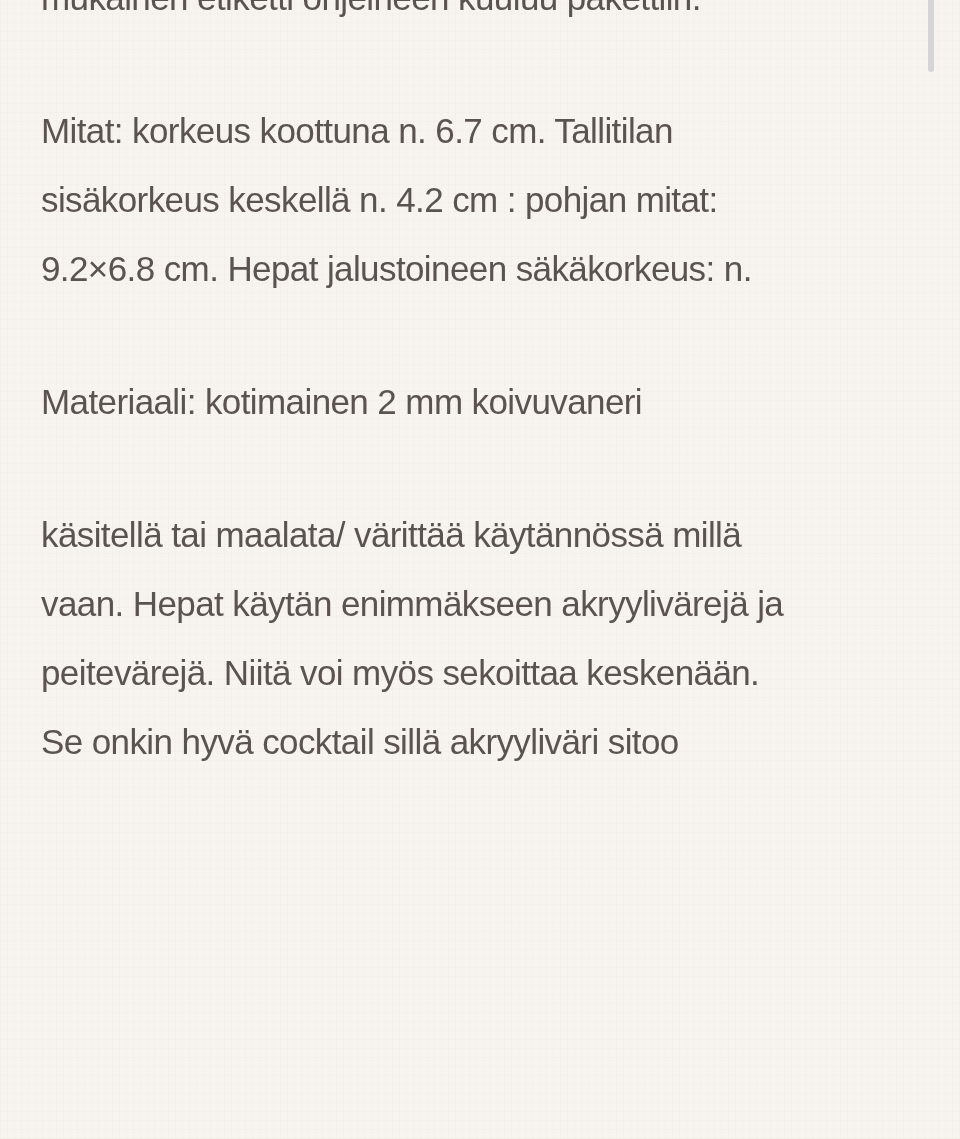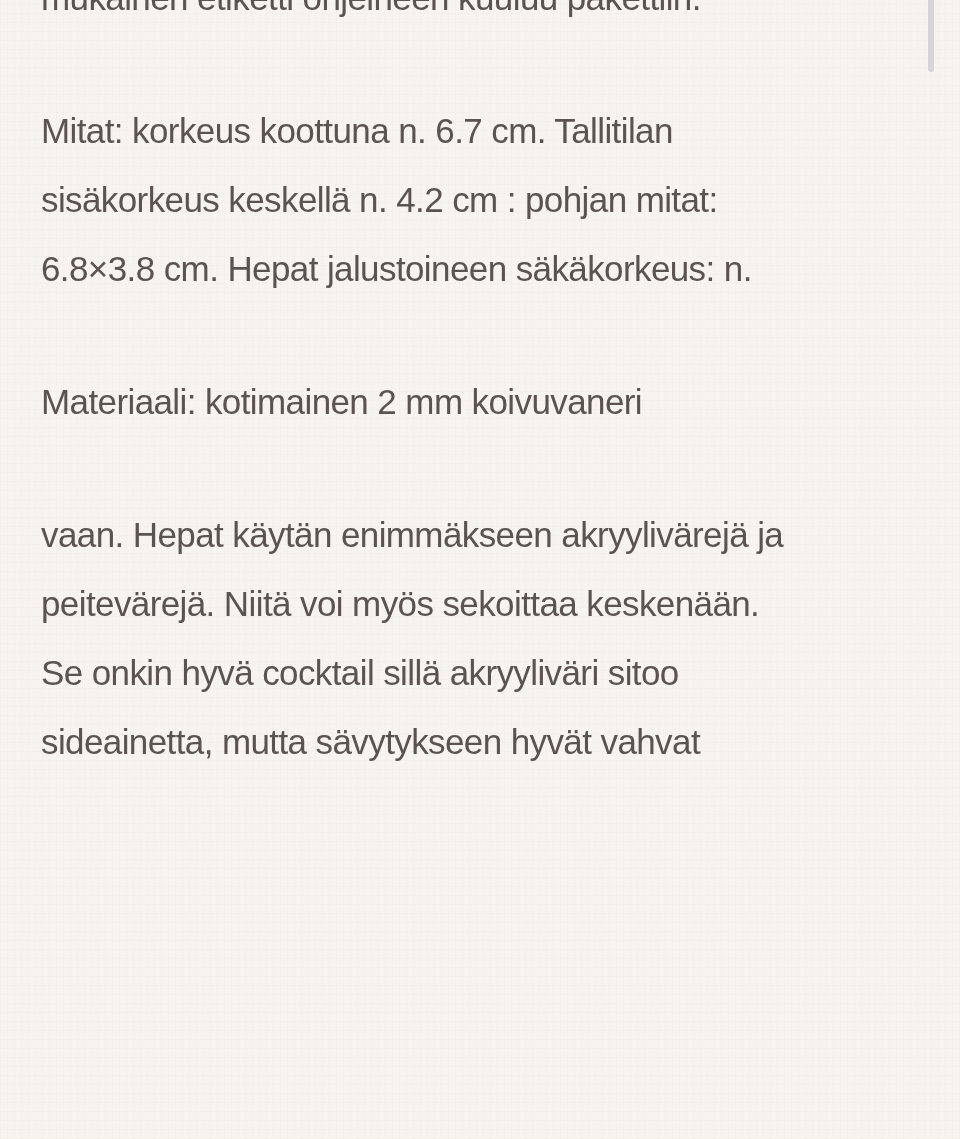--- a/index.html
+++ b/index.html
@@ -49,28 +49,28 @@
 <body>
 
 <div class="content">
   <div class="para">
     <span class="line">mukainen etiketti ohjeineen kuuluu pakettiin.</span>
   </div>
 
   <div class="para">
     <span class="line">Mitat: korkeus koottuna n. 6.7 cm. Tallitilan</span>
     <span class="line">sisäkorkeus keskellä n. 4.2 cm : pohjan mitat:</span>
-    <span class="line">6.8×3.8 cm. Hepat jalustoineen säkäkorkeus:  n.</span>
+    <span class="line">9.2×6.8 cm. Hepat jalustoineen säkäkorkeus:  n.</span>
   </div>
 
   <div class="para">
     <span class="line">Materiaali: kotimainen 2 mm koivuvaneri</span>
   </div>
 
   <div class="para">
+    <span class="line">käsitellä tai maalata/ värittää käytännössä millä</span>
     <span class="line">vaan. Hepat käytän enimmäkseen akryylivärejä ja</span>
     <span class="line">peitevärejä. Niitä voi myös sekoittaa keskenään.</span>
     <span class="line">Se onkin hyvä cocktail sillä akryyliväri sitoo</span>
-    <span class="line">sideainetta, mutta sävytykseen hyvät vahvat</span>
   </div>
 </div>
 
 <div class="scrollbar"></div>
 
 </body></html>

